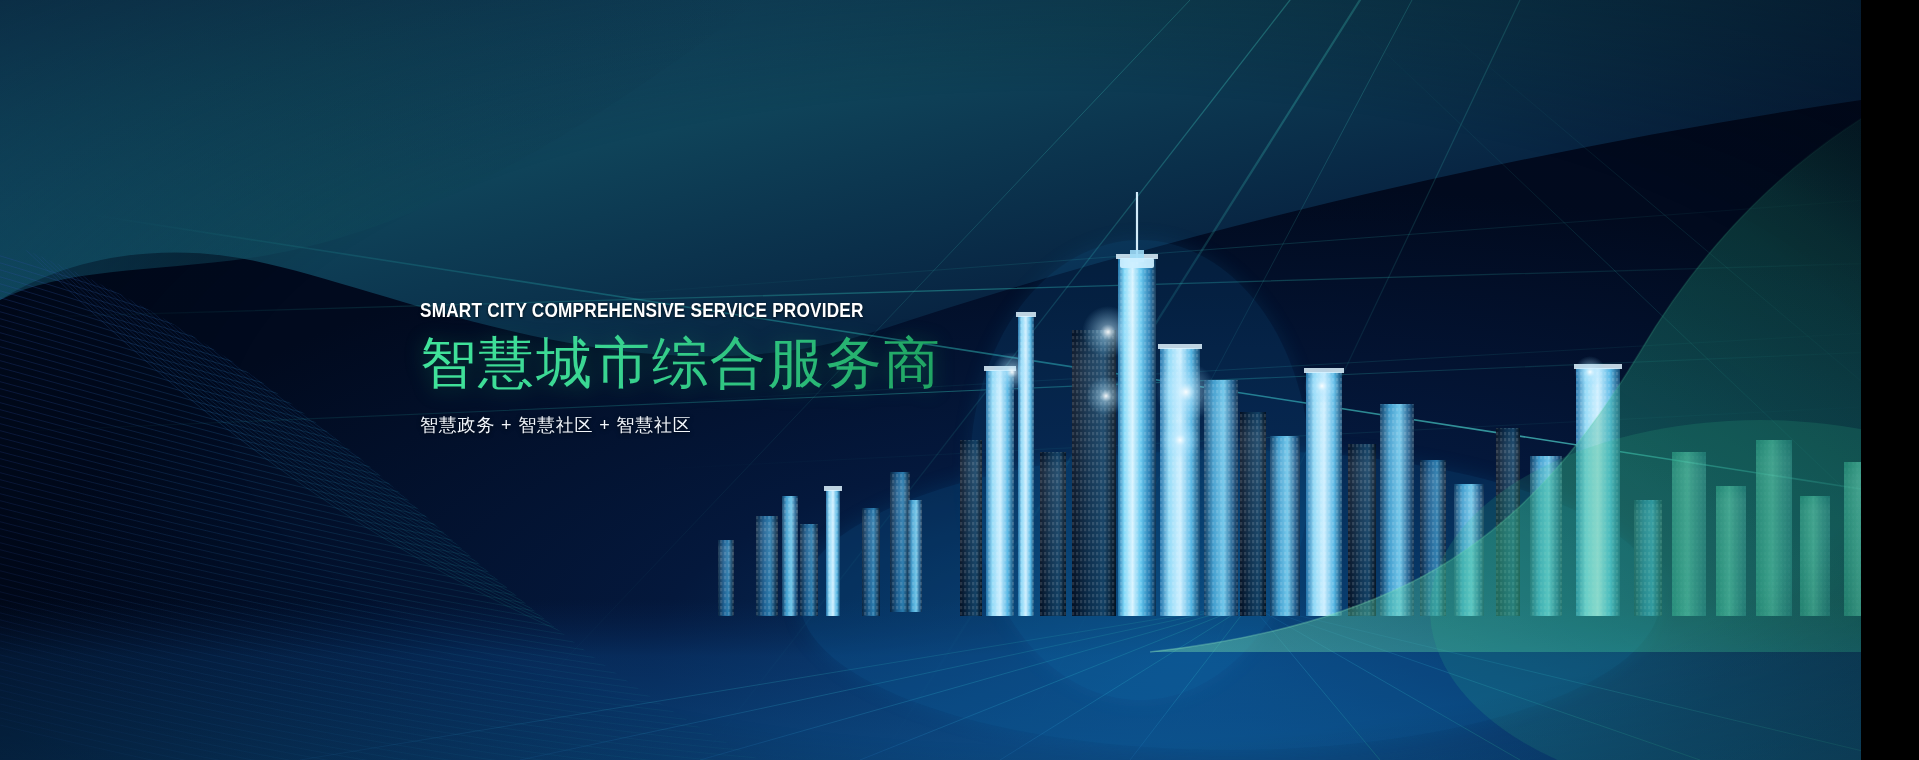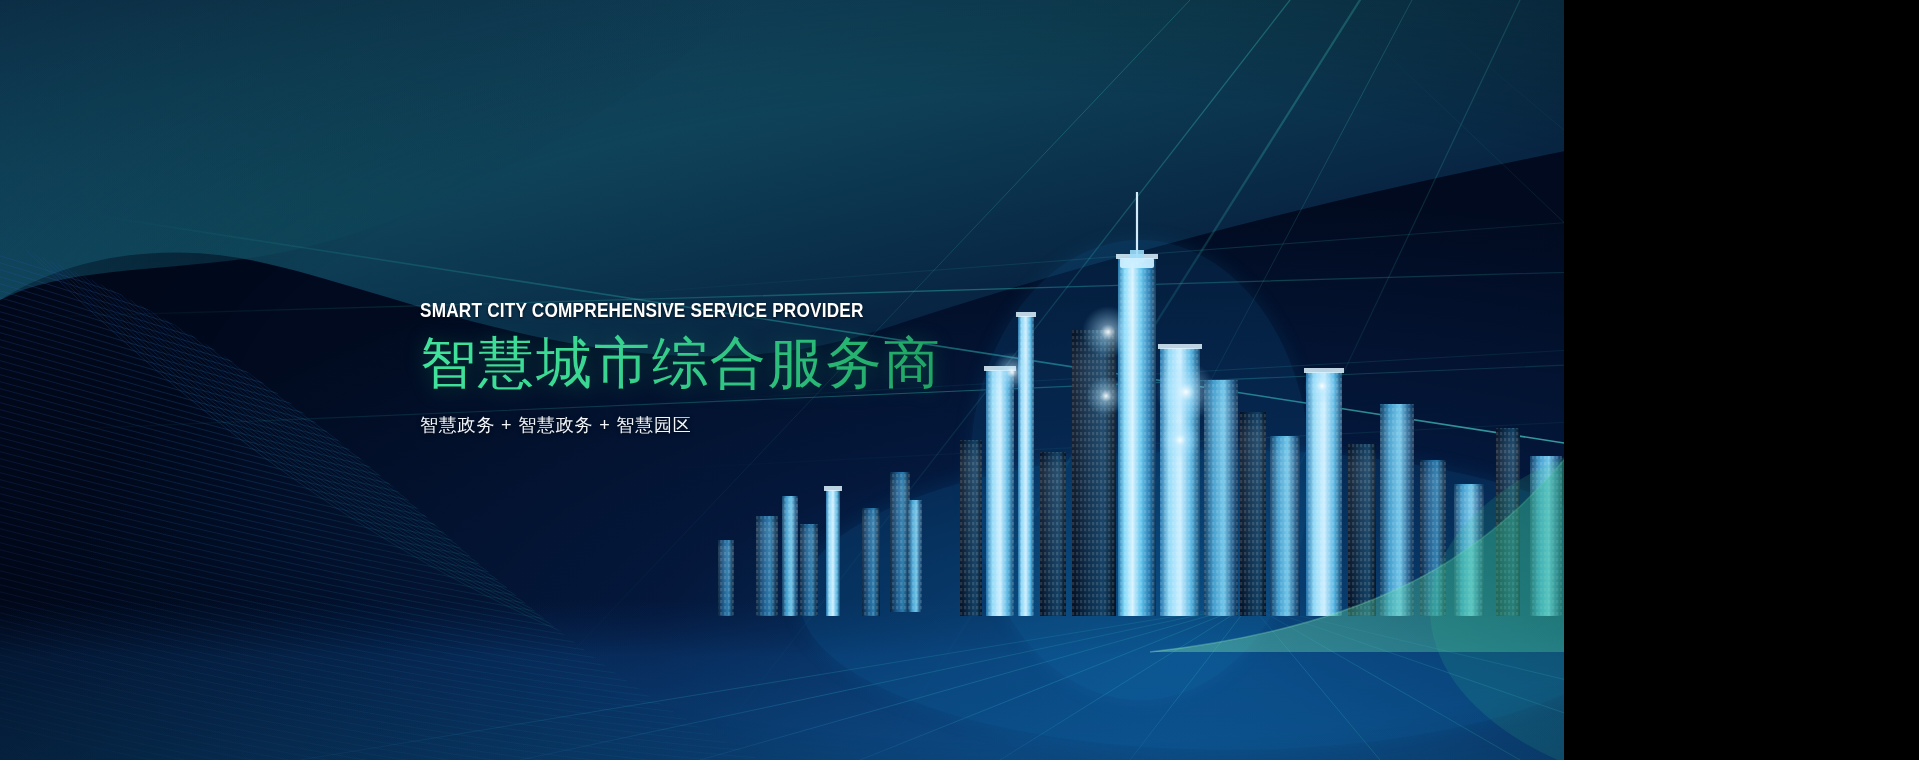--- a/index.html
+++ b/index.html
@@ -1,18 +1,18 @@
 <!DOCTYPE html>
 <html><head>
 <meta charset="utf-8">
 <style>
   html,body{margin:0;padding:0;background:#000;}
   #stage{
     position:relative;
-    width:1564px;height:760px;
+    width:1861px;height:760px;
     overflow:hidden;
     background:#020e28;
     font-family:"Liberation Sans","DejaVu Sans",sans-serif;
   }
   .layer{position:absolute;inset:0;pointer-events:none;}
   .layer.svg{width:1919px;height:760px;}
 
   
   #text-block{
     position:absolute;
@@ -644,16 +644,16 @@
         <stop offset="55%" stop-color="#000000" stop-opacity="0"></stop>
         <stop offset="100%" stop-color="#000511" stop-opacity="0.55"></stop>
       </radialGradient>
     </defs>
     <rect x="0" y="0" width="1919" height="760" fill="url(#vig)"></rect>
   </svg>
 
   <div id="text-block">
     <p id="eyebrow">SMART CITY COMPREHENSIVE SERVICE PROVIDER</p>
     <h1 id="headline">智慧城市综合服务商</h1>
-    <p id="subtitle">智慧政务 + 智慧政务 + 智慧园区</p>
+    <p id="subtitle">智慧政务 + 智慧社区 + 智慧社区</p>
   </div>
 
 </div>
 
 </body></html>

